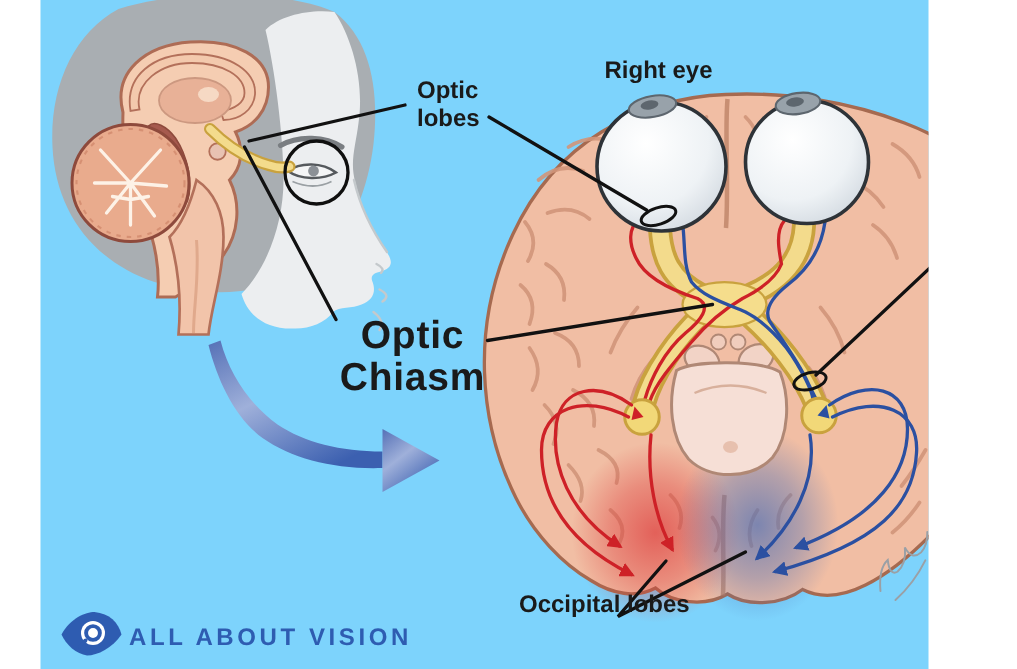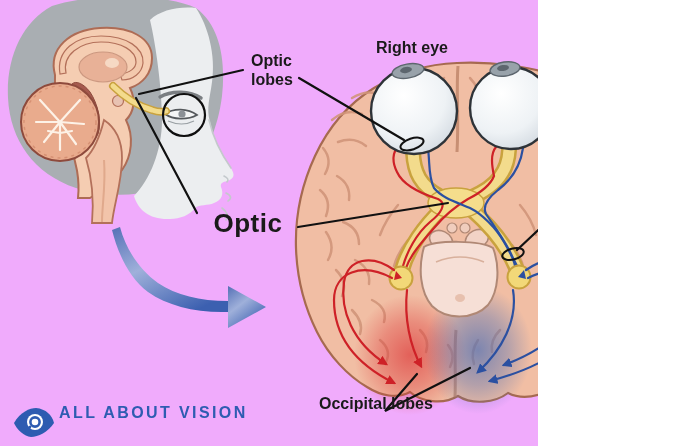--- a/index.html
+++ b/index.html
@@ -1,21 +1,21 @@
 <!DOCTYPE html>
 <html><head>
 <meta charset="utf-8">
 <style>
   html,body{margin:0;padding:0;background:#fff;}
-  .stage{position:relative;width:538px;height:446px;background:#f0abfc;overflow:hidden;
-         font-family:"Liberation Sans",sans-serif;}
+  .stage{position:relative;width:592px;height:446px;background:#7dd3fc;overflow:hidden;
+         font-family:"Liberation Sans",sans-serif;margin-left:27px;}
   .artwork{position:absolute;left:0;top:0;}
   .label{position:absolute;color:#1a1a1a;font-weight:800;font-size:16px;line-height:19px;white-space:nowrap;}
   .label-big{font-size:26px;line-height:28px;text-align:center;letter-spacing:.5px;}
-  .logo-text{position:absolute;left:59px;top:404px;color:#2e5cb1;font-weight:800;font-size:16px;
+  .logo-text{position:absolute;left:59px;top:417px;color:#2e5cb1;font-weight:800;font-size:16px;
              letter-spacing:2.4px;white-space:nowrap;}
 </style>
 </head>
 <body>
 
 <div class="stage">
 
 <svg class="artwork" width="678" height="446" viewBox="0 0 678 446">
   <defs>
     <radialGradient id="eyeGrad" cx="38%" cy="32%" r="75%">
@@ -226,20 +226,21 @@
 
 <div class="label" style="left:376px;top:38px;">Right eye</div>
 
 <div class="label" style="left:251px;top:51px;">
   <div>Optic</div>
   <div>lobes</div>
 </div>
 
 <div class="label label-big" style="left:180px;top:209px;width:136px;">
   <div>Optic</div>
+  <div>Chiasm</div>
 </div>
 
 
 <div class="label" style="left:319px;top:394px;">Occipital lobes</div>
 
 <div class="logo-text">ALL ABOUT VISION</div>
 
 </div>
 
 </body></html>

